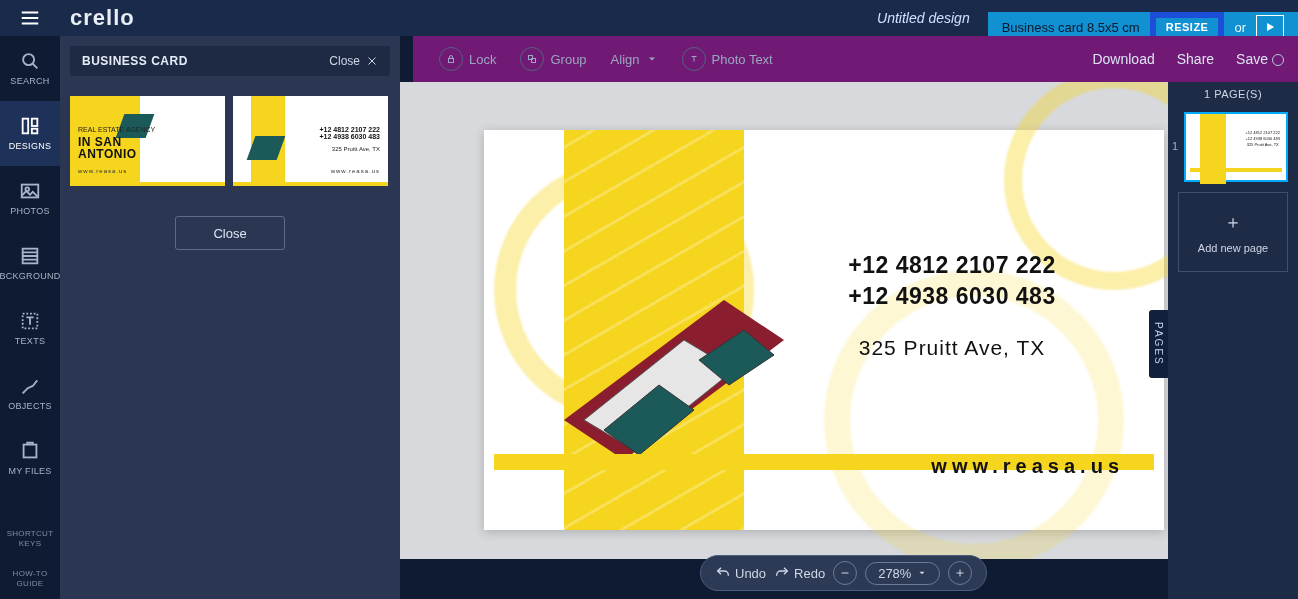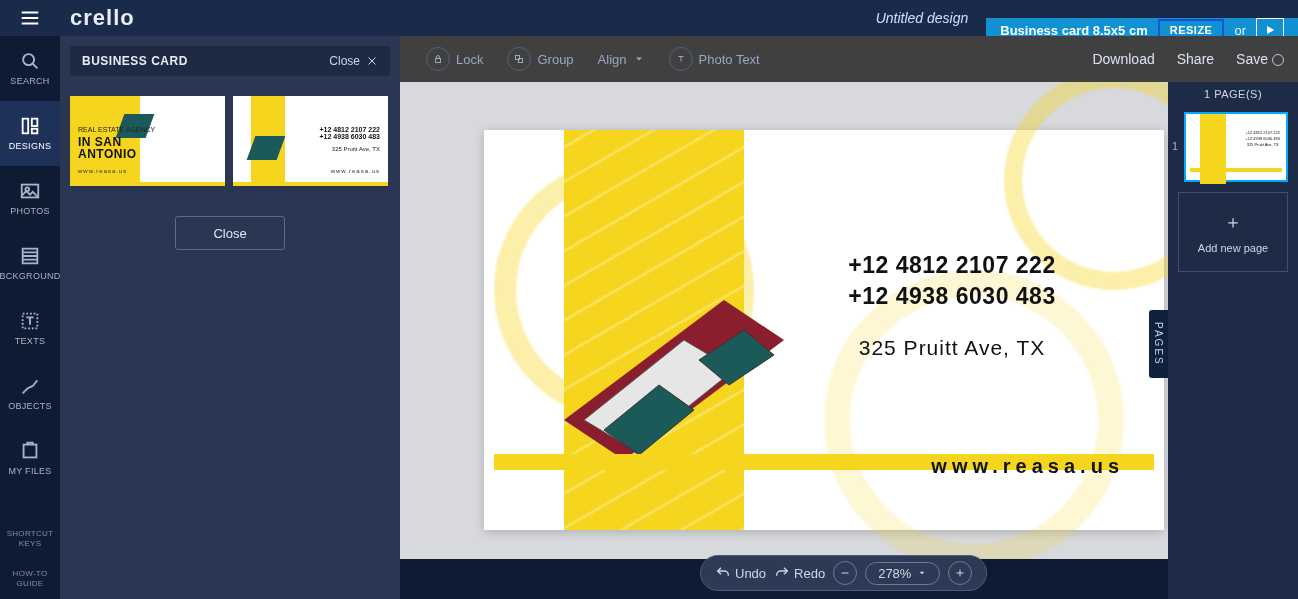--- a/index.html
+++ b/index.html
@@ -6,22 +6,22 @@
 html,body{width:1298px;height:599px;overflow:hidden;background:#0f1b32}
 
 
 .topbar{height:36px;background:#1a2a4a;display:flex;align-items:center;color:#fff}
 .ham{width:60px;height:36px;display:flex;align-items:center;justify-content:center;cursor:pointer}
 .ham svg{width:22px;height:22px}
 .logo{font-size:22px;font-weight:700;letter-spacing:1px;color:#e8edf6;margin-left:10px}
 .topbar-right{margin-left:auto;height:48px;display:flex;align-items:flex-end}
 .design-name{font-style:italic;color:#cfe0ff;align-self:center;padding:0 18px;font-size:14px}
 .blue-strip{background:#1190d2;display:flex;align-items:center;padding:0 14px;gap:10px}
-.card-type{color:#ffffff;font-weight:700;font-size:13px}
-.resize-btn{border:2px solid #1d4ed8;color:#fff;background:transparent;padding:3px 10px;font-size:11px;font-weight:700;letter-spacing:.5px;cursor:pointer}
+.card-type{color:#0f172a;font-weight:400;font-size:13px}
+.resize-btn{border:6px solid #1d4ed8;color:#fff;background:transparent;padding:3px 10px;font-size:11px;font-weight:700;letter-spacing:.5px;cursor:pointer}
 .or-txt{color:#e8f4fc;font-size:13px}
 .play-btn{width:28px;height:24px;border:1px solid #fff;display:flex;align-items:center;justify-content:center;cursor:pointer}
 .play-btn svg{fill:#fff}
 
 
 .rail{position:absolute;left:0;top:36px;width:60px;height:563px;background:#0f1b32;display:flex;flex-direction:column}
 .rail-item{display:flex;flex-direction:column;align-items:center;justify-content:center;color:#a8b3c9;font-size:9px;letter-spacing:.3px;height:65px;cursor:pointer;text-align:center;line-height:1.3}
 .rail-item.active{background:#1e3158;color:#fff}
 .rail-item svg{width:22px;height:22px;margin-bottom:4px}
 .rail-spacer{flex:1}
@@ -37,21 +37,21 @@
 .thumb{width:155px;height:90px;background:#fff;border-bottom:4px solid #f6d51f;position:relative;overflow:hidden;cursor:pointer}
 .thumb .yb{position:absolute;left:0;top:0;width:70px;height:90px;background:#f6d51f}
 .thumb .tx1{position:absolute;left:8px;top:30px;font-size:7px;color:#222}
 .thumb .tx2{position:absolute;left:8px;top:40px;font-size:12px;font-weight:900;color:#111;letter-spacing:.5px;line-height:1}
 .thumb .tx3{position:absolute;right:8px;top:30px;font-size:7px;color:#111;text-align:right;font-weight:700}
 .thumb .tx4{position:absolute;right:8px;top:52px;font-size:6px;color:#222}
 .thumb .wc{position:absolute;right:8px;bottom:8px;font-size:6px;letter-spacing:1px;color:#333}
 .sp-close-btn{display:block;margin:30px auto 0;width:110px;height:34px;border:1px solid #5a6b8d;background:transparent;color:#dfe6f3;font-size:13px;border-radius:3px;cursor:pointer}
 
 
-.editorbar{position:absolute;left:400px;top:36px;right:0;height:46px;background:#404040;display:flex;align-items:center;padding:0 14px;color:#9aa7bf;font-size:13px}
+.editorbar{position:absolute;left:413px;top:36px;right:0;height:46px;background:#701a75;display:flex;align-items:center;padding:0 14px;color:#9aa7bf;font-size:13px}
 .eb-item{display:flex;align-items:center;gap:6px;padding:0 12px;cursor:pointer}
 .eb-item .circ{width:24px;height:24px;border:1px solid #52627f;border-radius:50%;display:flex;align-items:center;justify-content:center}
 .eb-item svg{width:12px;height:12px}
 .eb-sep{flex:1}
 .eb-right{display:flex;align-items:center;gap:22px;color:#dbe3f1}
 .eb-right span{cursor:pointer;font-size:14px}
 .save-dot{width:12px;height:12px;border:1.5px solid #b9c5dd;border-radius:50%;display:inline-block;margin-left:4px;vertical-align:middle}
 
 
 .canvas-area{position:absolute;left:400px;top:82px;right:130px;bottom:40px;background:#d7d9dc;overflow:hidden}

